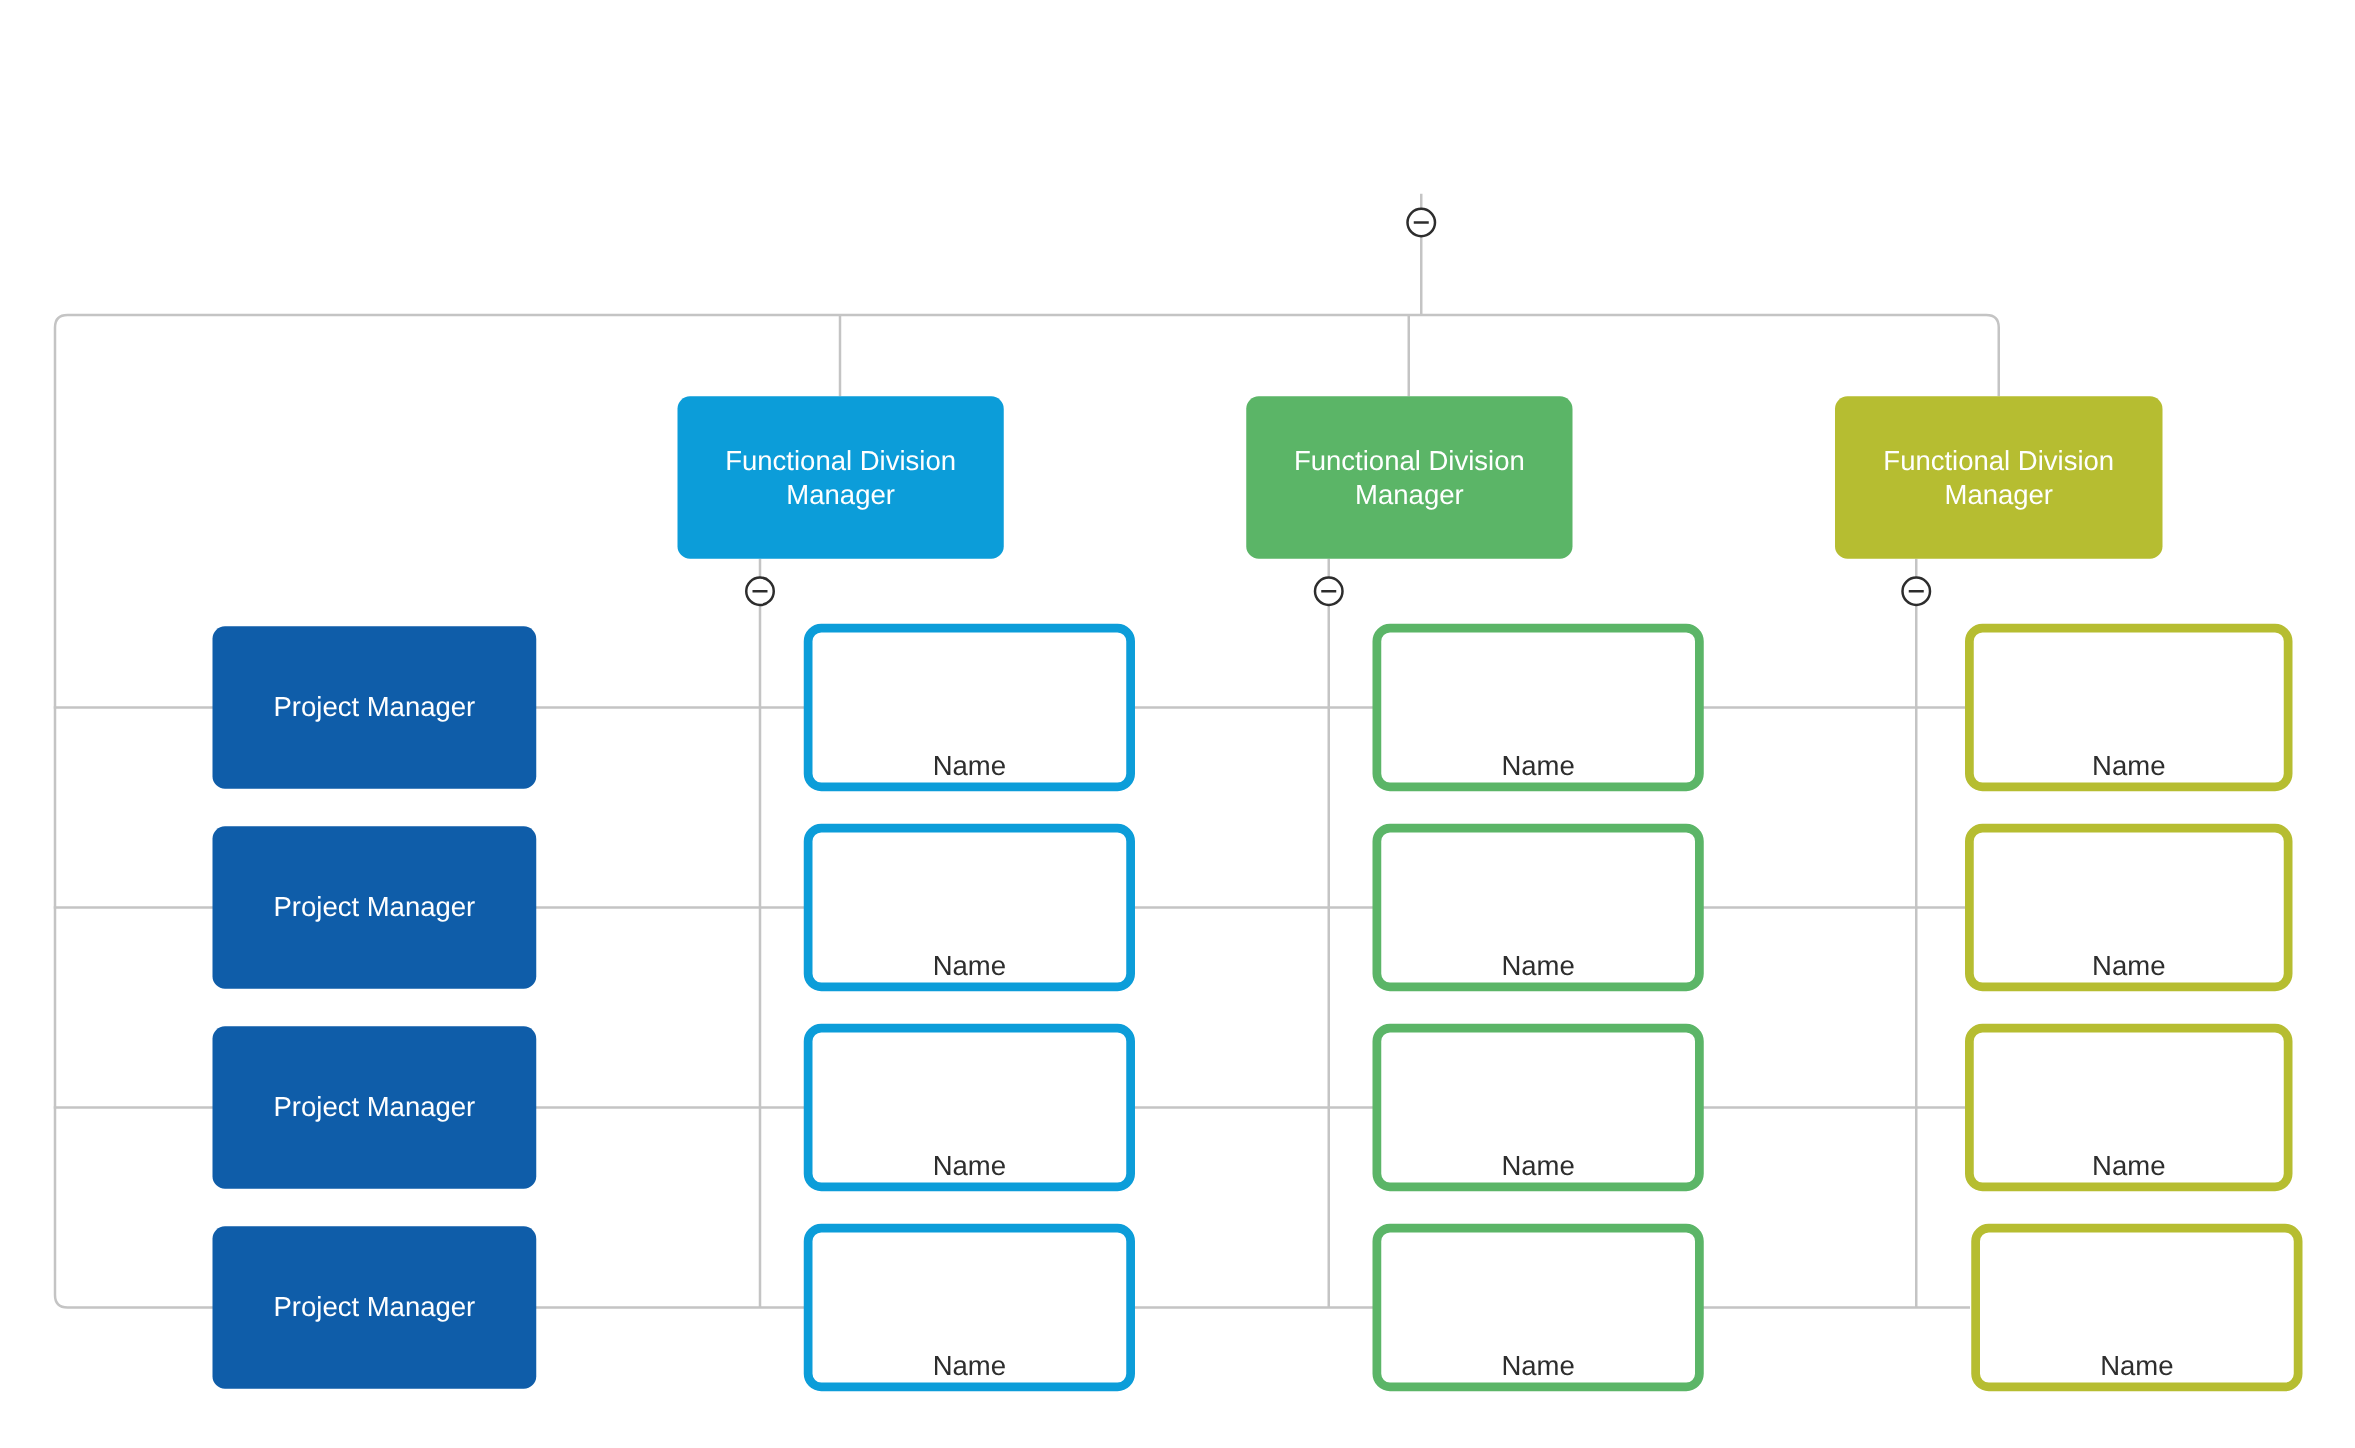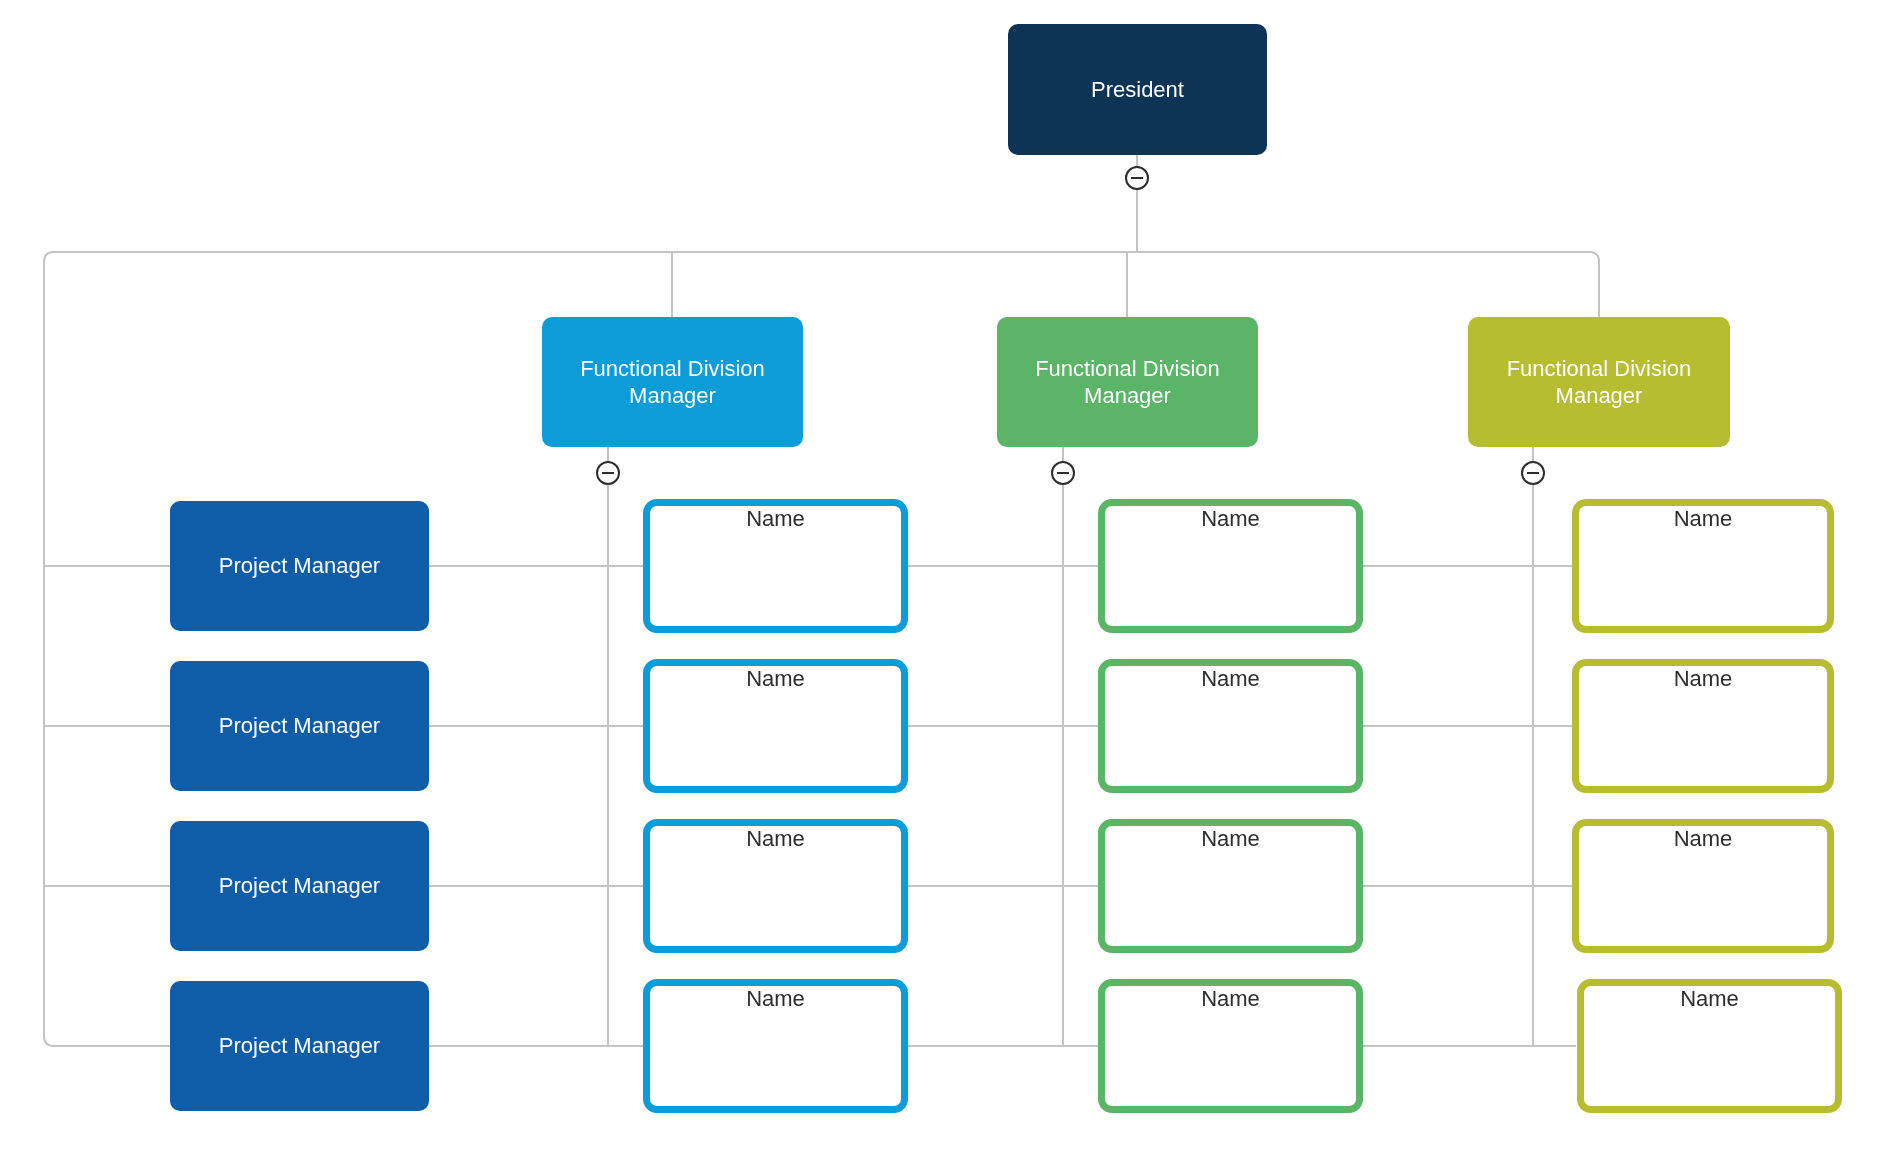--- a/index.html
+++ b/index.html
@@ -39,21 +39,21 @@
   }
   .node-president  { background: #0D3456; }
   .node-pm         { background: #0F5DA9; margin-left: 13px; }
   .node-div-blue   { background: #0C9DD9; }
   .node-div-green  { background: #5BB567; }
   .node-div-yellow { background: #B6BD31; }
   .name-box {
     position: absolute;
     z-index: 2;
     display: flex;
-    align-items: flex-start;
+    align-items: flex-end;
     justify-content: center;
     text-align: center;
     box-sizing: border-box;
     background: #ffffff;
     border-radius: 14px;
     border: 7px solid #000;
     color: #2E2E2E;
     font-size: 22px;
     cursor: default;
   }
@@ -91,23 +91,20 @@
     <g class="collapse-toggle">
       <circle cx="1063" cy="473" r="11" fill="#ffffff" stroke="#2D2D2D" stroke-width="2"></circle>
       <line x1="1057" y1="473" x2="1069" y2="473" stroke="#2D2D2D" stroke-width="2"></line>
     </g>
     <g class="collapse-toggle">
       <circle cx="1533" cy="473" r="11" fill="#ffffff" stroke="#2D2D2D" stroke-width="2"></circle>
       <line x1="1527" y1="473" x2="1539" y2="473" stroke="#2D2D2D" stroke-width="2"></line>
     </g>
   </svg>
 
-  <div class="node node-president" style="left:1008px; top:24px; width:259px; height:131px;">
-    <span>President</span>
-  </div>
 
   <div class="node node-div-blue" style="left:542px; top:317px; width:261px; height:130px;">
     <span>Functional Division Manager</span>
   </div>
   <div class="node node-div-green" style="left:997px; top:317px; width:261px; height:130px;">
     <span>Functional Division Manager</span>
   </div>
   <div class="node node-div-yellow" style="left:1468px; top:317px; width:262px; height:130px;">
     <span>Functional Division Manager</span>
   </div>

